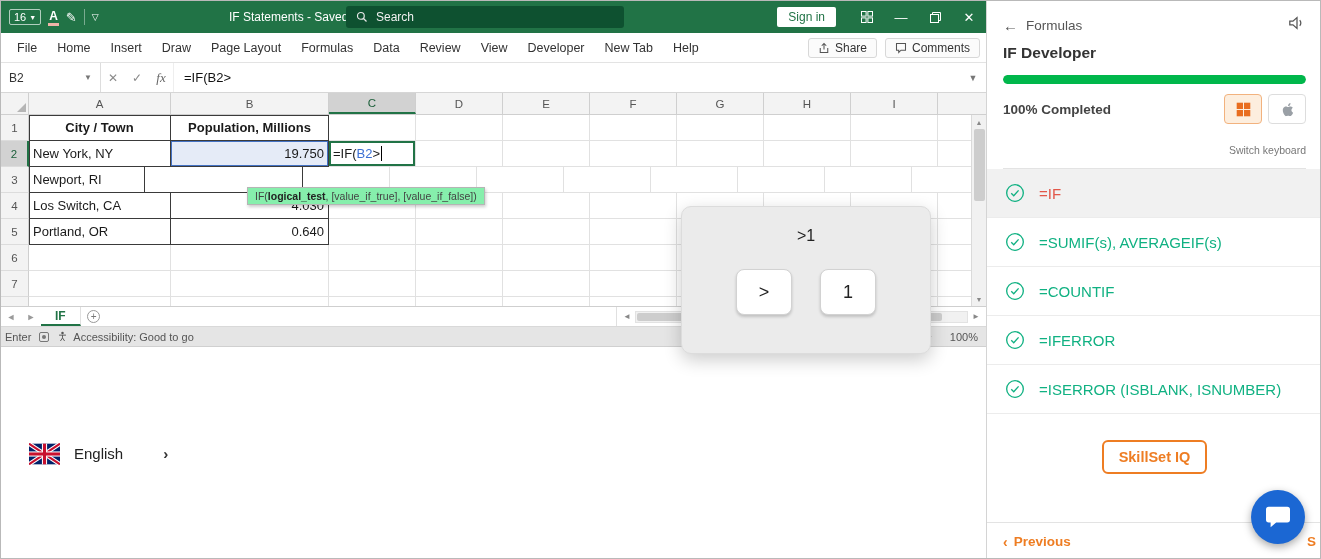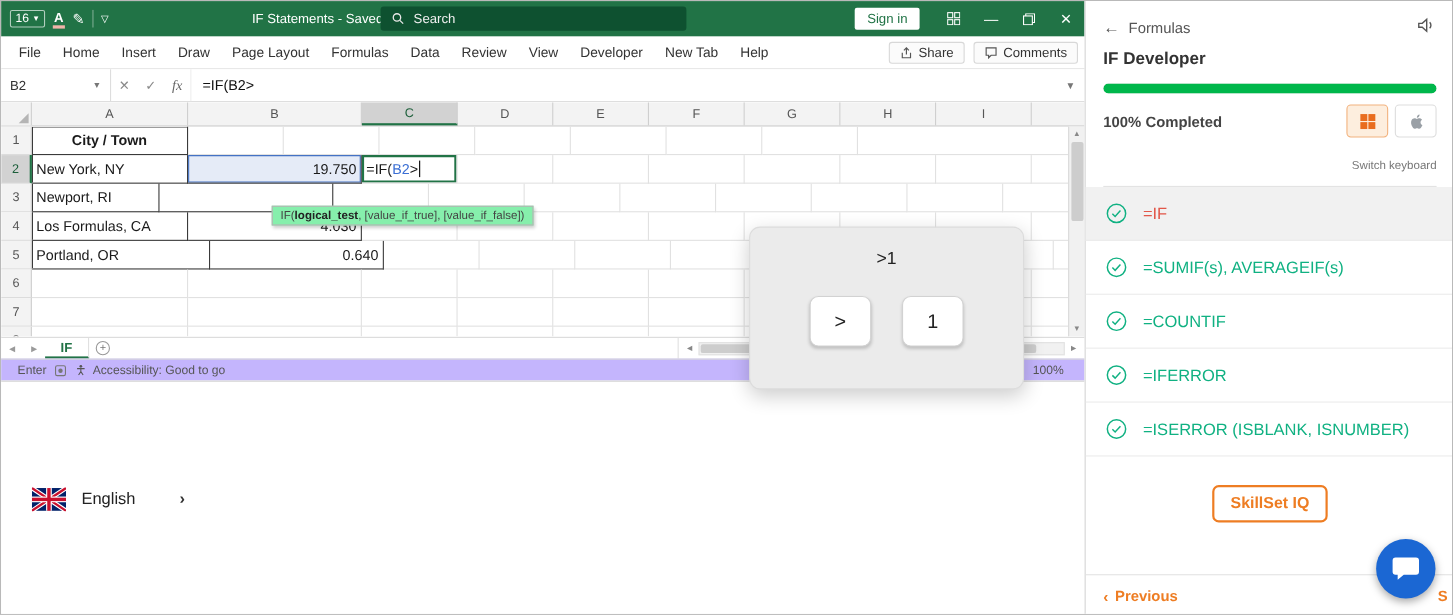--- a/index.html
+++ b/index.html
@@ -120,22 +120,22 @@
               color:var(--excel-green); border-right:1px solid #e0e0e0; border-bottom:2px solid var(--excel-green); }
   .add-sheet{ width:26px; display:flex; align-items:center; justify-content:center; }
   .add-sheet span{ width:13px; height:13px; border:1px solid #999; border-radius:50%; color:#777;
                    font-size:10px; line-height:11px; text-align:center; }
   .sheetbar-fill{ flex:1; }
   .hscroll{ width:370px; display:flex; align-items:center; border-left:1px solid #e0e0e0; padding:0 2px; }
   .hs-btn{ width:16px; text-align:center; font-size:8px; color:#888; }
   .hs-track{ flex:1; height:12px; background:#f1f1f1; border:1px solid #e2e2e2; position:relative; }
   .hs-thumb{ position:absolute; left:1px; top:1px; bottom:1px; width:92%; background:#cdcdcd; border-radius:2px; }
 
-  .statusbar{ height:20px; flex:0 0 20px; background:#c4b5fd; border-top:1px solid #d9d9d9;
-              display:flex; align-items:center; font-size:11px; color:#555; padding:0 15px; gap:8px; }
+  .statusbar{ height:20px; flex:0 0 20px; background:#e5e5e5; border-top:1px solid #d9d9d9;
+              display:flex; align-items:center; font-size:11px; color:#555; padding:0 4px; gap:8px; }
   .macro-ic{ width:10px; height:10px; border:1px solid #777; border-radius:2px; position:relative; }
   .macro-ic::after{ content:""; position:absolute; left:2px; top:2px; width:4px; height:4px;
                     background:#777; border-radius:50%; }
   .acc-group{ display:flex; align-items:center; gap:5px; }
   .status-fill{ flex:1; }
   .view-ic{ font-size:12px; color:#666; padding:0 4px; }
   .zoom-out,.zoom-in{ font-size:12px; color:#666; padding:0 4px; }
   .zoom-track{ width:84px; height:2px; background:#a8a8a8; position:relative; }
   .zoom-thumb{ position:absolute; left:50%; top:-4px; width:4px; height:10px; background:#666; }
   .zoom-label{ margin-left:6px; margin-right:4px; }
@@ -290,20 +290,21 @@
           <div class="col-h" style="width: 87px;">F</div>
           <div class="col-h" style="width: 87px;">G</div>
           <div class="col-h" style="width: 87px;">H</div>
           <div class="col-h" style="width: 87px;">I</div>
           <div class="col-h filler" style="flex: 1 1 0%;"></div>
         </div>
       <div class="grid-body">
           <div class="grid-row">
             <div class="row-num">1</div>
             <div class="cell bold align-center region region-top region-left" style="width: 142px;">City / Town</div>
+            <div class="cell bold align-center region region-top" style="width: 158px;">Population, Millions</div>
             <div class="cell" style="width: 87px;"></div>
             <div class="cell" style="width: 87px;"></div>
             <div class="cell" style="width: 87px;"></div>
             <div class="cell" style="width: 87px;"></div>
             <div class="cell" style="width: 87px;"></div>
             <div class="cell" style="width: 87px;"></div>
             <div class="cell" style="width: 87px;"></div>
             <div class="cell row-filler" style="flex: 1 1 0%;"></div>
           </div>
           <div class="grid-row">
@@ -332,34 +333,34 @@
             <div class="cell" style="width: 87px;"></div>
             <div class="cell" style="width: 87px;"></div>
             <div class="cell" style="width: 87px;"></div>
             <div class="cell" style="width: 87px;"></div>
             <div class="cell" style="width: 87px;"></div>
             <div class="cell" style="width: 87px;"></div>
             <div class="cell row-filler" style="flex: 1 1 0%;"></div>
           </div>
           <div class="grid-row">
             <div class="row-num">4</div>
-            <div class="cell region region-left" style="width: 142px;">Los Formulas, CA</div>
+            <div class="cell region region-left" style="width: 142px;">Los Switch, CA</div>
             <div class="cell align-right region" style="width: 158px;">4.030</div>
             <div class="cell" style="width: 87px;"></div>
             <div class="cell" style="width: 87px;"></div>
             <div class="cell" style="width: 87px;"></div>
             <div class="cell" style="width: 87px;"></div>
             <div class="cell" style="width: 87px;"></div>
             <div class="cell" style="width: 87px;"></div>
             <div class="cell" style="width: 87px;"></div>
             <div class="cell row-filler" style="flex: 1 1 0%;"></div>
           </div>
           <div class="grid-row">
             <div class="row-num">5</div>
-            <div class="cell region region-left" style="width: 162px;">Portland, OR</div>
+            <div class="cell region region-left" style="width: 142px;">Portland, OR</div>
             <div class="cell align-right region" style="width: 158px;">0.640</div>
             <div class="cell" style="width: 87px;"></div>
             <div class="cell" style="width: 87px;"></div>
             <div class="cell" style="width: 87px;"></div>
             <div class="cell" style="width: 87px;"></div>
             <div class="cell" style="width: 87px;"></div>
             <div class="cell" style="width: 87px;"></div>
             <div class="cell" style="width: 87px;"></div>
             <div class="cell row-filler" style="flex: 1 1 0%;"></div>
           </div>

